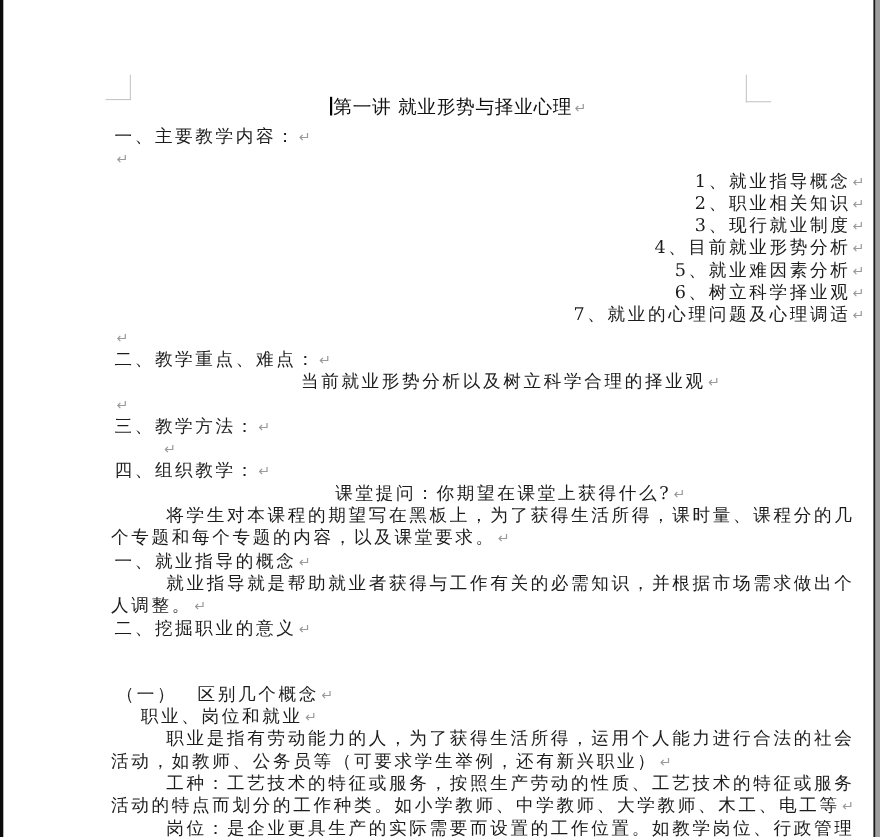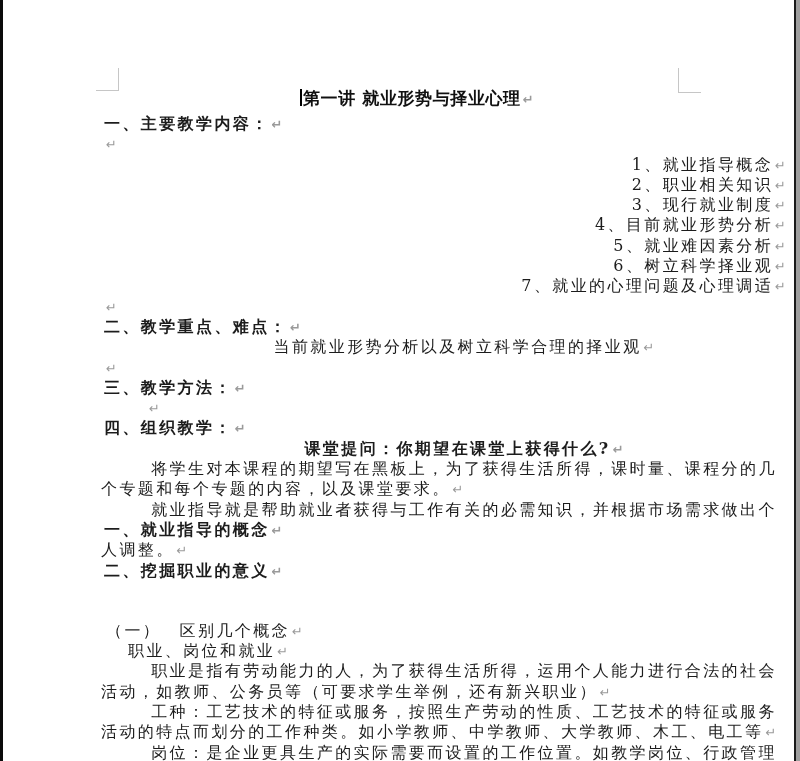--- a/index.html
+++ b/index.html
@@ -11,30 +11,30 @@
   .edge-left{position:absolute;left:0;top:0;width:3px;height:761px;background:#0a0a0a;}
   .edge-right-line{position:absolute;left:794px;top:0;width:2px;height:761px;background:#1a1a1a;}
   .edge-right-strip{position:absolute;left:796px;top:0;width:4px;height:761px;background:#9e9e9e;}
   .mark-tl{position:absolute;left:96px;top:68px;width:22px;height:22px;
     border-right:1px solid #c6c6c6;border-bottom:1px solid #c6c6c6;}
   .mark-tr{position:absolute;left:678px;top:68px;width:22px;height:24px;
     border-left:1px solid #c6c6c6;border-bottom:1px solid #c6c6c6;}
   .doc{position:absolute;left:101px;top:86px;width:685px;}
   .title-line{
     height:26px;line-height:24px;margin-left:199px;margin-bottom:2px;
-    font-size:17px;font-weight:bold;letter-spacing:0.6px;
+    font-size:17px;font-weight:normal;letter-spacing:0.6px;
     color:#111;white-space:nowrap;
   }
   .cursor{display:inline-block;width:2px;height:17px;background:#000;
     vertical-align:-2px;margin-right:1px;}
   .line{
     height:20.3px;line-height:20.3px;font-size:16px;letter-spacing:2.4px;
     color:#1c1c1c;white-space:nowrap;
   }
-  .b{font-weight:bold;}
+  .b{font-weight:normal;}
   .i-h{margin-left:3px;}
   .i-paren{margin-left:5px;margin-top:40px;}
   .i-sub{margin-left:27px;}
   .i-para{margin-left:41px;text-align:center;}
   .i-mid{margin-left:46px;}
   .i-list{margin-left:74px;text-align:right;}
   .pilcrow{
     color:#9a9a9a;font-size:13px;letter-spacing:0;margin-left:2px;
     font-family:"DejaVu Sans","Liberation Sans",sans-serif;
   }
@@ -64,22 +64,22 @@
   <div class="line i-h"><span></span><span class="pilcrow">↵</span></div>
   <div class="line b i-h"><span>二、教学重点、难点：</span><span class="pilcrow">↵</span></div>
   <div class="line i-para"><span>当前就业形势分析以及树立科学合理的择业观</span><span class="pilcrow">↵</span></div>
   <div class="line i-h"><span></span><span class="pilcrow">↵</span></div>
   <div class="line b i-h"><span>三、教学方法：</span><span class="pilcrow">↵</span></div>
   <div class="line i-mid"><span></span><span class="pilcrow">↵</span></div>
   <div class="line b i-h"><span>四、组织教学：</span><span class="pilcrow">↵</span></div>
   <div class="line b i-para"><span>课堂提问：你期望在课堂上获得什么?</span><span class="pilcrow">↵</span></div>
   <div class="line i-para"><span>将学生对本课程的期望写在黑板上，为了获得生活所得，课时量、课程分的几</span></div>
   <div class="line"><span>个专题和每个专题的内容，以及课堂要求。</span><span class="pilcrow">↵</span></div>
+  <div class="line b i-h"><span>一、就业指导的概念</span><span class="pilcrow">↵</span></div>
   <div class="line i-para"><span>就业指导就是帮助就业者获得与工作有关的必需知识，并根据市场需求做出个</span></div>
-  <div class="line b i-h"><span>一、就业指导的概念</span><span class="pilcrow">↵</span></div>
   <div class="line"><span>人调整。</span><span class="pilcrow">↵</span></div>
   <div class="line b i-h"><span>二、挖掘职业的意义</span><span class="pilcrow">↵</span></div>
   <div class="line i-paren"><span>（一）　区别几个概念</span><span class="pilcrow">↵</span></div>
   <div class="line i-sub"><span>职业、岗位和就业</span><span class="pilcrow">↵</span></div>
   <div class="line i-para"><span>职业是指有劳动能力的人，为了获得生活所得，运用个人能力进行合法的社会</span></div>
   <div class="line"><span>活动，如教师、公务员等（可要求学生举例，还有新兴职业）</span><span class="pilcrow">↵</span></div>
   <div class="line i-para"><span>工种：工艺技术的特征或服务，按照生产劳动的性质、工艺技术的特征或服务</span></div>
   <div class="line"><span>活动的特点而划分的工作种类。如小学教师、中学教师、大学教师、木工、电工等</span><span class="pilcrow">↵</span></div>
   <div class="line i-para"><span>岗位：是企业更具生产的实际需要而设置的工作位置。如教学岗位、行政管理</span></div>
   <div class="line"><span>岗位、生产岗位等</span><span class="pilcrow">↵</span></div>

